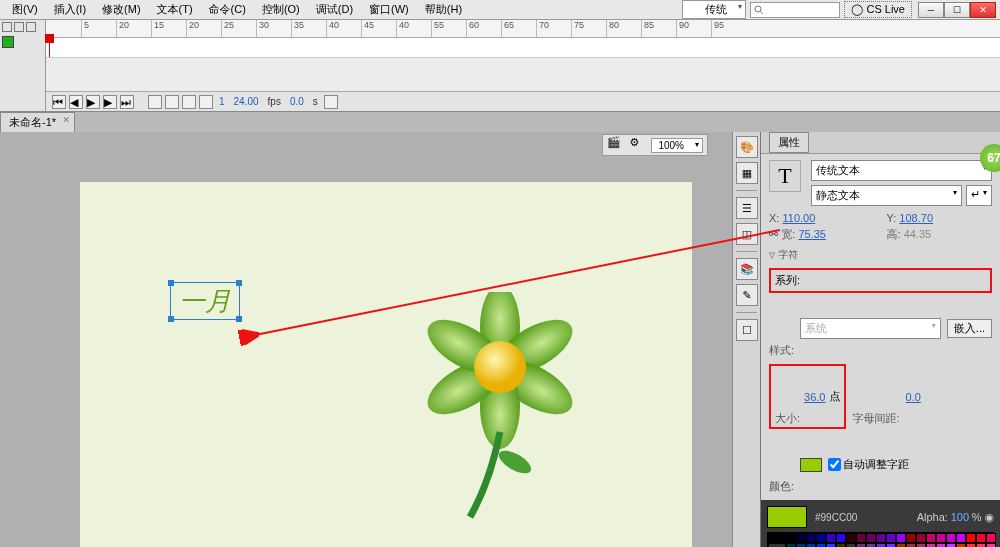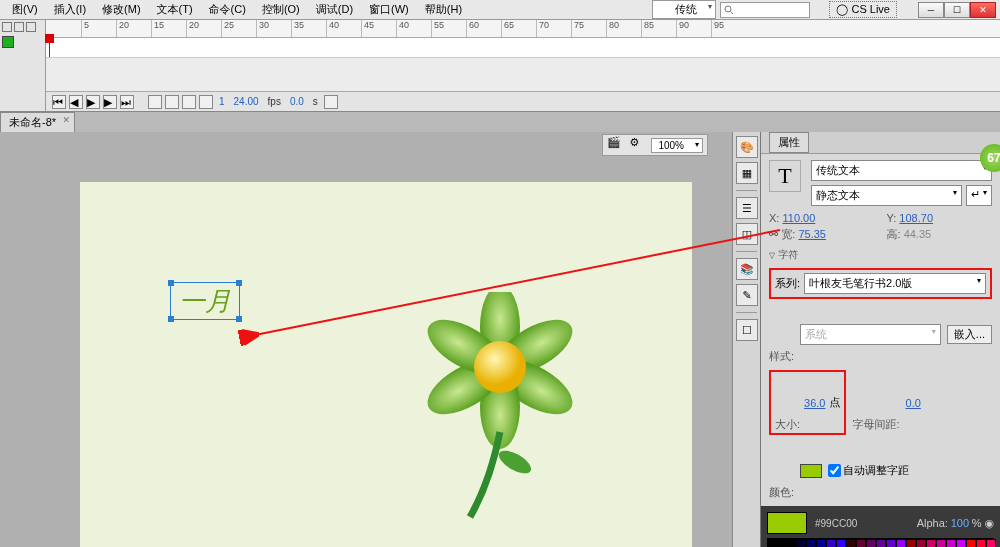--- a/index.html
+++ b/index.html
@@ -6,21 +6,21 @@
 body { background: #b0b0b0; width: 1000px; height: 547px; overflow: hidden; position: relative; }
 
 
 .menubar { background: #e8e8e8; height: 20px; display: flex; align-items: center; padding: 0 4px; border-bottom: 1px solid #999; }
 .menubar .mitem { padding: 2px 8px; cursor: default; }
 .menubar .spacer { flex: 1; }
 .menubar .dropdown { background: #fff; border: 1px solid #999; padding: 1px 18px 1px 22px; position: relative; }
 .menubar .dropdown::after { content: "▾"; position: absolute; right: 3px; font-size: 8px; color: #555; }
 .menubar .search { background: #fff; border: 1px solid #999; width: 90px; height: 16px; margin: 0 4px; display: flex; align-items: center; padding-left: 3px; }
 .menubar .search svg { width: 10px; height: 10px; }
-.menubar .cslive { border: 1px dotted #777; padding: 1px 6px; margin: 0 15px; }
+.menubar .cslive { border: 1px dotted #777; padding: 1px 6px; margin: 0 0; }
 .winbtns { display: flex; margin-left: 6px; }
 .winbtn { width: 26px; height: 16px; border: 1px solid #888; background: linear-gradient(#fafafa,#ddd); display: flex; align-items:center; justify-content:center; font-size: 9px; }
 .winbtn.close { background: linear-gradient(#ff6b5e,#d33); color:#fff; border-color:#a22;}
 
 
 .timeline-area { background: #d9d9d9; border-bottom: 1px solid #888; height: 92px; display: flex; }
 .tl-left { width: 46px; border-right: 1px solid #999; background: #e4e4e4; }
 .tl-icons { display: flex; padding: 2px; gap: 2px; }
 .tl-icons span { width: 10px; height: 10px; border: 1px solid #777; display: inline-block; }
 .layer-row { display:flex; align-items:center; padding: 2px; }
@@ -183,21 +183,21 @@
       <span class="val">fps</span>
       <span class="val blue">0.0</span>
       <span class="val">s</span>
       <span class="btn"></span>
     </div>
   </div>
 </div>
 
 <div class="doctab-row">
   <div class="doctab">
-    <span>未命名-8*</span>
+    <span>未命名-1*</span>
     <span class="x">✕</span>
   </div>
 </div>
 
 <div class="workspace">
   <div class="stage-wrap">
     <div class="stage-toolbar">
       <span class="tbtn">🎬</span>
       <span class="tbtn">⚙</span>
       <span class="zoom">100%</span>
@@ -266,21 +266,20 @@
       <div class="grid2">
         <div><span class="lbl">X:</span> <span class="link">110.00</span></div>
         <div><span class="lbl">Y:</span> <span class="link">108.70</span></div>
         <div><span>⚯</span> <span class="lbl">宽:</span> <span class="link">75.35</span></div>
         <div><span class="lbl">高:</span> <span class="link" style="color:#888;text-decoration:none">44.35</span></div>
       </div>
 
       <div class="section-hd">字符</div>
       <div class="highlight-box">
         <span class="lbl">系列:</span>
-        <div class="combo" style="flex:1">叶根友毛笔行书2.0版</div>
       </div>
       <div class="row">
         <span class="lbl">样式:</span>
         <div class="combo" style="flex:1;color:#aaa">系统</div>
         <button style="padding:1px 6px;border:1px solid #888;background:#eee">嵌入...</button>
       </div>
       <div class="row">
         <div class="highlight-box" style="border-width:2px;padding:1px 4px;">
           <span class="lbl">大小:</span>
           <span class="link">36.0</span>

